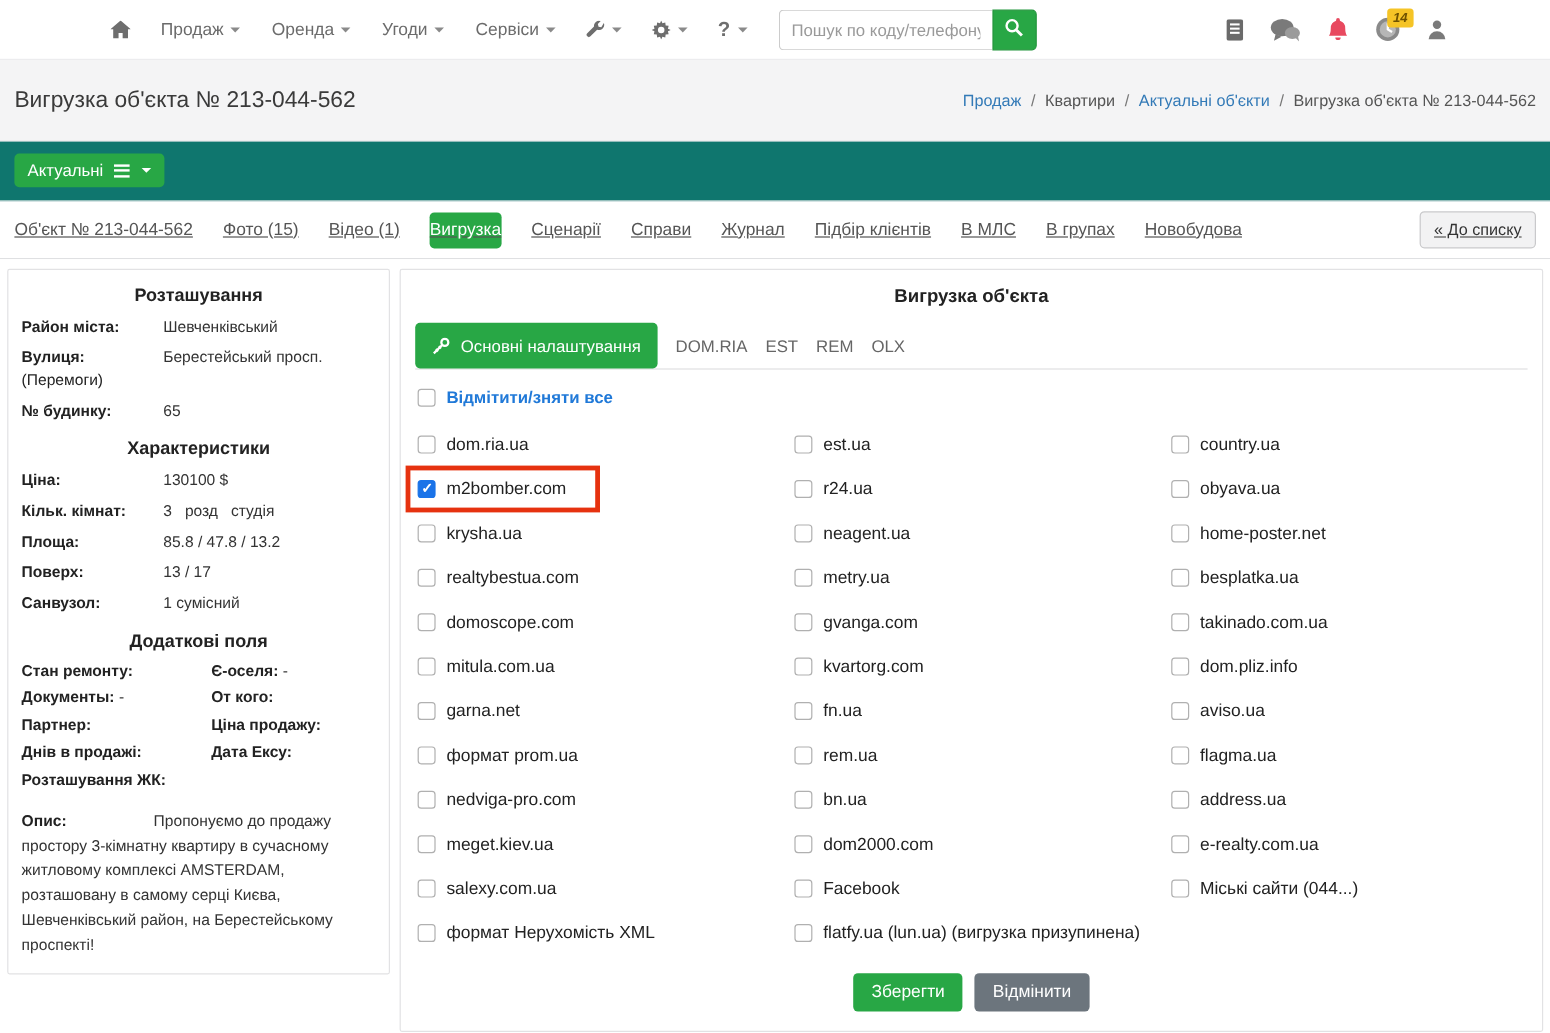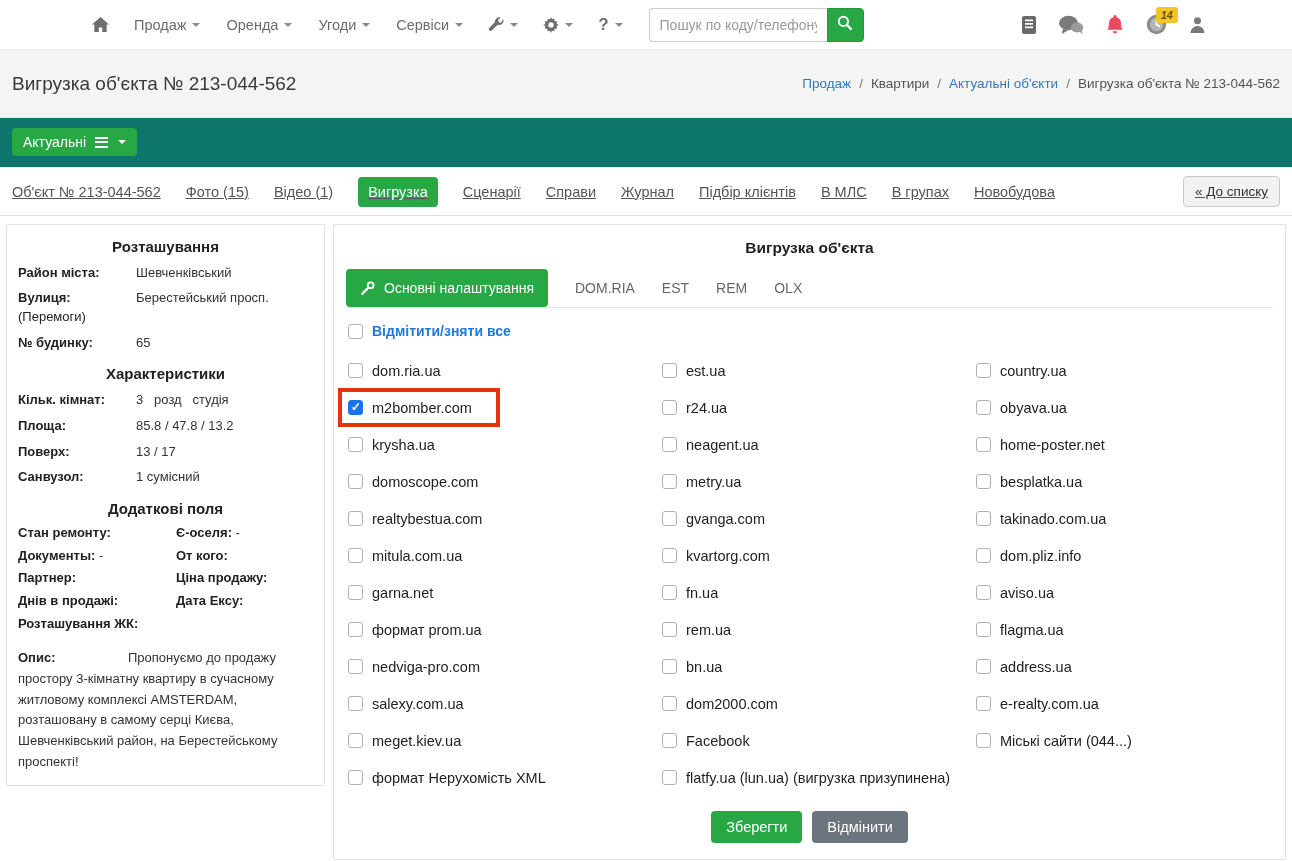--- a/index.html
+++ b/index.html
@@ -61,21 +61,21 @@
     font-family:"Liberation Sans", sans-serif;
   }
   .burger { display:inline-flex; flex-direction:column; gap:2.5px; }
   .burger i { width:13px; height:2px; background:#fff; display:block; }
   .status-btn .caret { border-top-color:#fff; margin-left:1px; }
   .object-tabs {
     display:flex; align-items:center; gap:25px; padding:8px 12px;
     border-bottom:1px solid #dfe0e2; background:#fff; font-size:14.5px; color:#555;text-decoration:underline;
   }
   .obj-tab { cursor:pointer; white-space:nowrap; padding:7px 0; }
-  .obj-tab.active { background:#28a745; color:#fff; border-radius:4px; padding:7px 10px; }
+  .obj-tab.active { background:#28a745; color:#fff; border-radius:4px; padding:7px 0; }
   .back-btn {
     margin-left:auto; background:#f2f2f3; border:1px solid #c9c9cb; border-radius:4px;
     padding:7px 11px; font-size:13.5px; color:#333; cursor:pointer; white-space:nowrap;
     font-family:"Liberation Sans", sans-serif;
   }
   
   .content-body { display:flex; align-items:flex-start; gap:8px; padding:8px 6px; background:#fff; }
   .sidebar {
     width:319px; flex:none; border:1px solid #e2e2e4; border-radius:2px;
     padding:4px 11px 12px; font-size:13px; color:#333; background:#fff;
@@ -87,21 +87,21 @@
   .info-value { white-space:pre-wrap; color:#333; }
   .add-row { display:flex; padding:2px 0; line-height:1.45; }
   .add-cell { flex:1; }
   .add-cell:first-child { width:158px; flex:none; }
   .add-cell b { color:#222; }
   .desc { margin-top:12px; line-height:1.6; }
   .desc-label { display:inline-block; width:110px; font-weight:bold; vertical-align:top; color:#222; }
   
   .main-panel { flex:1; border:1px solid #e2e2e4; border-radius:2px; padding:8px 12px 16px; background:#fff; }
   .main-title { text-align:center; font-weight:bold; font-size:15.5px; margin:6px 0 12px; color:#222; }
-  .settings-tabs { display:flex; align-items:flex-end; gap:27px; border-bottom:1px solid #e0e0e2; }
+  .settings-tabs { display:flex; align-items:flex-end; gap:15px; border-bottom:1px solid #e0e0e2; }
   .settings-tab { font-size:14px; color:#666; padding:11px 0; cursor:pointer; white-space:nowrap; }
   .settings-tab.active {
     background:#28a745; color:#fff; border-radius:4px; padding:11px 14px;
     display:inline-flex; align-items:center; gap:9px;
   }
   .settings-tab .tab-icon { display:none; }
   .settings-tab.active .tab-icon { display:inline-flex; }
   .toggle-row { display:flex; align-items:center; gap:9px; padding:15px 2px 11px; cursor:pointer; width:fit-content; }
   .toggle-label { color:#2079d8; font-weight:bold; font-size:14px; }
   .cb {
@@ -317,20 +317,24 @@
 
         <div class="info-row">
           <span class="info-label"><span>№ будинку:</span><span class="sub"></span></span>
           <span class="info-value">65</span>
         </div>
       </div>
 
     <div class="side-heading">Характеристики</div>
     <div>
 
+        <div class="info-row">
+          <span class="info-label"><span>Ціна:</span></span>
+          <span class="info-value">130100 $</span>
+        </div>
 
         <div class="info-row">
           <span class="info-label"><span>Кільк. кімнат:</span></span>
           <span class="info-value">3   розд   студія</span>
         </div>
 
         <div class="info-row">
           <span class="info-label"><span>Площа:</span></span>
           <span class="info-value">85.8 / 47.8 / 13.2</span>
         </div>
@@ -436,56 +440,56 @@
             <span>m2bomber.com</span>
           </label>
 
           <label class="site-cell">
             <span class="cb"></span>
             <span>krysha.ua</span>
           </label>
 
           <label class="site-cell">
             <span class="cb"></span>
+            <span>realtybestua.com</span>
+          </label>
+
+          <label class="site-cell">
+            <span class="cb"></span>
             <span>domoscope.com</span>
           </label>
 
           <label class="site-cell">
             <span class="cb"></span>
-            <span>realtybestua.com</span>
-          </label>
-
-          <label class="site-cell">
-            <span class="cb"></span>
             <span>mitula.com.ua</span>
           </label>
 
           <label class="site-cell">
             <span class="cb"></span>
             <span>garna.net</span>
           </label>
 
           <label class="site-cell">
             <span class="cb"></span>
             <span>формат prom.ua</span>
           </label>
 
           <label class="site-cell">
             <span class="cb"></span>
             <span>nedviga-pro.com</span>
           </label>
 
           <label class="site-cell">
             <span class="cb"></span>
+            <span>meget.kiev.ua</span>
+          </label>
+
+          <label class="site-cell">
+            <span class="cb"></span>
             <span>salexy.com.ua</span>
-          </label>
-
-          <label class="site-cell">
-            <span class="cb"></span>
-            <span>meget.kiev.ua</span>
           </label>
 
           <label class="site-cell">
             <span class="cb"></span>
             <span>формат Нерухомість XML</span>
           </label>
         </div>
       <div class="site-col">
 
           <label class="site-cell">

